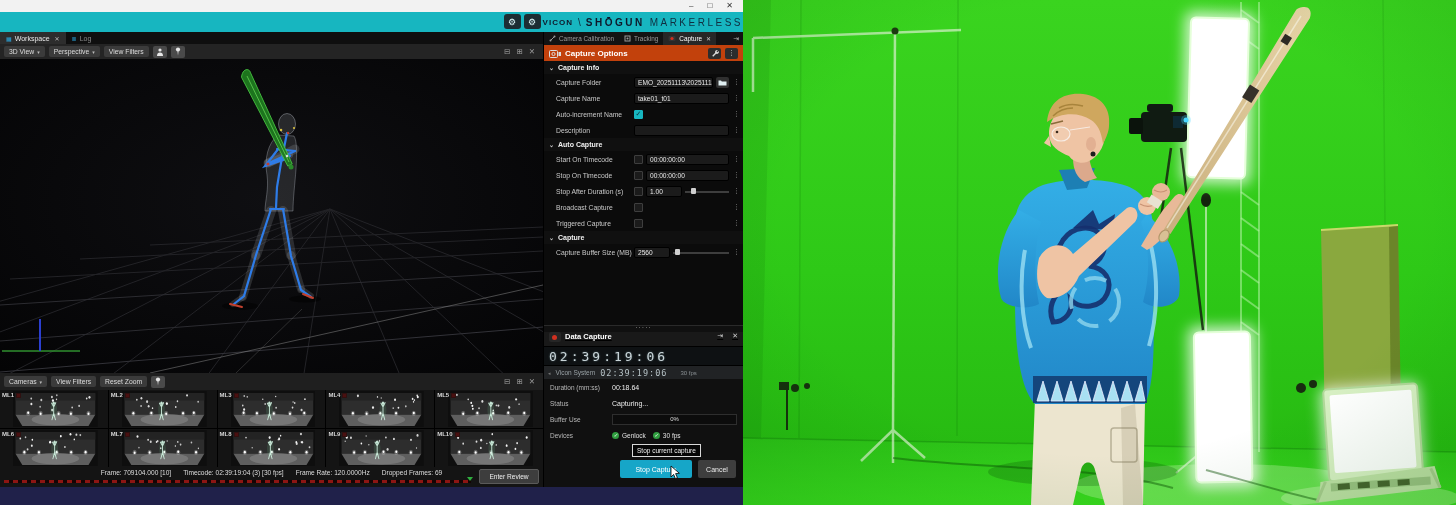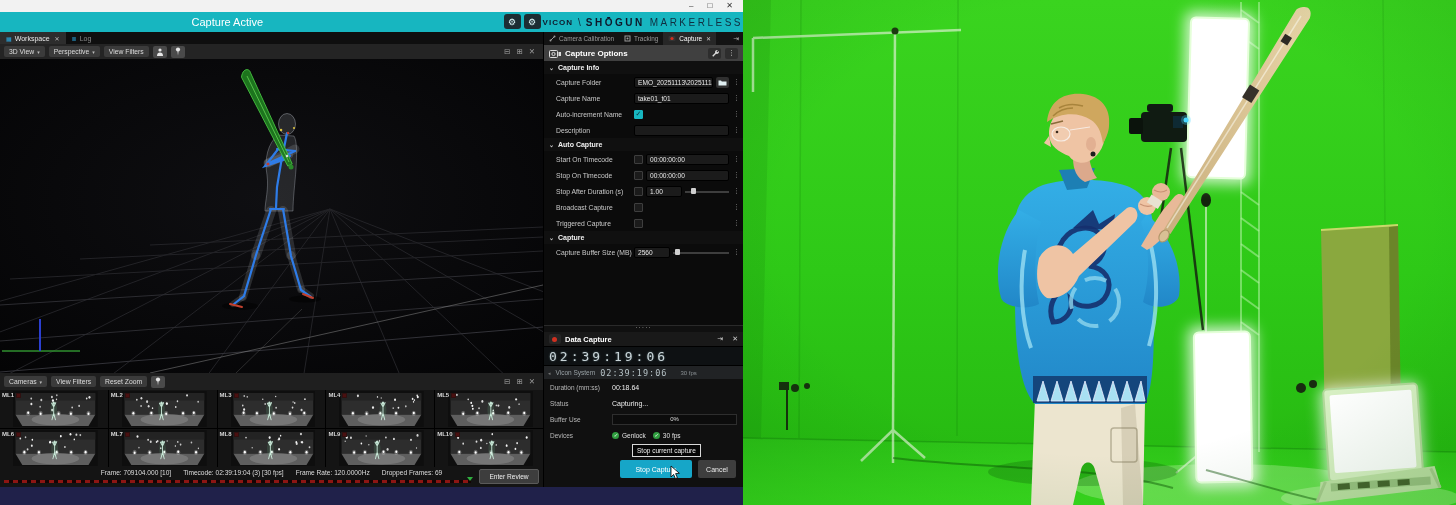--- a/index.html
+++ b/index.html
@@ -59,21 +59,21 @@
   .review-btn { position:absolute; right:4px; top:2px; width:60px; height:15px; background:#3d3d3d; border:1px solid #5a5a5a; border-radius:2px; color:#eee; font-size:6.6px; font-family:inherit; }
 
   
   .right-col { width:200px; background:#0b0b0b; border-left:1px solid #000; display:flex; flex-direction:column; }
   .rp-tabs { height:13px; background:#131313; display:flex; align-items:stretch; }
   .rp-tab { display:flex; align-items:center; gap:3px; padding:0 5px; font-size:6.4px; color:#9a9a9a; }
   .rp-tab.active { background:#272727; color:#fff; }
   .rp-tab .tx { font-size:6px; color:#ccc; margin-left:1px; }
   .dock { margin-left:auto; color:#aaa; font-size:7px; display:flex; align-items:center; padding-right:4px; }
 
-  .rp-header { height:16px; background:#404040; display:flex; align-items:center; gap:4px; padding:0 5px; }
+  .rp-header { height:16px; background:#c2410c; display:flex; align-items:center; gap:4px; padding:0 5px; }
   .co-title { font-size:8px; font-weight:bold; color:#fff; flex:1; }
   .chip { width:13px; height:11px; background:#2d2d2d; border-radius:2px; display:flex; align-items:center; justify-content:center; color:#ddd; font-size:7px; }
 
   .co-sec-header { height:13px; display:flex; align-items:center; gap:4px; padding-left:5px; font-size:7px; font-weight:bold; color:#f0f0f0; background:#101010; }
   .co-chev { font-size:6px; color:#ccc; }
   .co-row { height:16px; display:flex; align-items:center; padding:0 3px 0 12px; gap:4px; }
   .co-label { width:74px; font-size:6.8px; color:#c9c9c9; flex-shrink:0; white-space:nowrap; }
   .co-ctl { flex:1; display:flex; align-items:center; gap:3px; min-width:0; }
   .co-input { height:11px; background:#1b1b1b; border:1px solid #000; border-radius:2px; font-size:6.6px; color:#e8e8e8; display:flex; align-items:center; padding:0 3px; overflow:hidden; white-space:nowrap; }
   .w-full { flex:1; } .w-sm { width:36px; flex-shrink:0; }
@@ -81,21 +81,21 @@
   .cb.on { background:#17b6c0; border-color:#17b6c0; }
   .folder-btn { width:13px; height:11px; background:#2f2f2f; border-radius:2px; display:flex; align-items:center; justify-content:center; flex-shrink:0; }
   .slider { flex:1; height:9px; position:relative; min-width:30px; }
   .sl-track { position:absolute; left:0; right:0; top:4px; height:2px; background:#3e3e3e; }
   .sl-thumb { position:absolute; top:1.5px; width:5px; height:6px; background:#cfcfcf; border-radius:1px; }
   .kebab { width:7px; text-align:center; color:#9a9a9a; font-size:7px; flex-shrink:0; }
   .rp-spacer { flex:1; background:#0b0b0b; }
 
   .dc { height:162px; display:flex; flex-direction:column; background:#101010; border-top:1px solid #2a2a2a; position:relative; padding-bottom:9px; }
   .dc-handle { height:6px; text-align:center; color:#808080; font-size:7px; line-height:4px; letter-spacing:1px; }
-  .dc-header { height:14px; background:#191919; display:flex; align-items:center; gap:4px; padding:0 5px; }
+  .dc-header { height:14px; background:#191919; display:flex; align-items:flex-start; gap:4px; padding:0 5px;text-decoration:underline; }
   .dc-icon { width:12px; height:10px; background:#262626; border-radius:2px; position:relative; }
   .reddot { position:absolute; left:3px; top:2.5px; width:5px; height:5px; border-radius:50%; background:#d03020; }
   .dc-title { font-size:7.5px; font-weight:bold; color:#fff; flex:1; }
   .dc-hic { color:#ccc; font-size:7px; margin-left:5px; }
   .dc-master { height:20px; background:#0e1113; border-top:1px solid #000; border-bottom:1px solid #000; font-family:"DejaVu Sans Mono", monospace; font-size:13px; letter-spacing:3px; color:#c9d4d8; padding-left:5px; line-height:19px; text-shadow:0 0 2px rgba(170,215,225,.45); }
   .dc-system { height:13px; background:#212325; display:flex; align-items:center; gap:5px; padding:0 4px; }
   .sys-back { color:#777; font-size:5px; }
   .sys-name { font-size:6.5px; color:#98a0a4; }
   .sys-tc { font-family:"DejaVu Sans Mono", monospace; font-size:8.5px; letter-spacing:1px; color:#b6c2c6; }
   .sys-fps { font-size:6px; color:#8a9094; margin-left:8px; }
@@ -126,21 +126,20 @@
 <div class="app">
 
   <div class="chrome">
     <span class="wc">–</span>
     <span class="wc">□</span>
     <span class="wc">✕</span>
   </div>
 
   <div class="titlebar">
     <div class="tb-left">
-      <span class="capture-active">Capture Active</span>
       <div class="tb-icons">
         <span class="tb-btn">⚙</span>
         <span class="tb-btn">⚙</span>
       </div>
     </div>
     <div class="brand">
       <span class="b-vicon">VICON</span>
       <span class="b-slash">\</span>
       <span class="b-shogun">SHŌGUN</span>
       <span class="b-marker">MARKERLESS</span>

